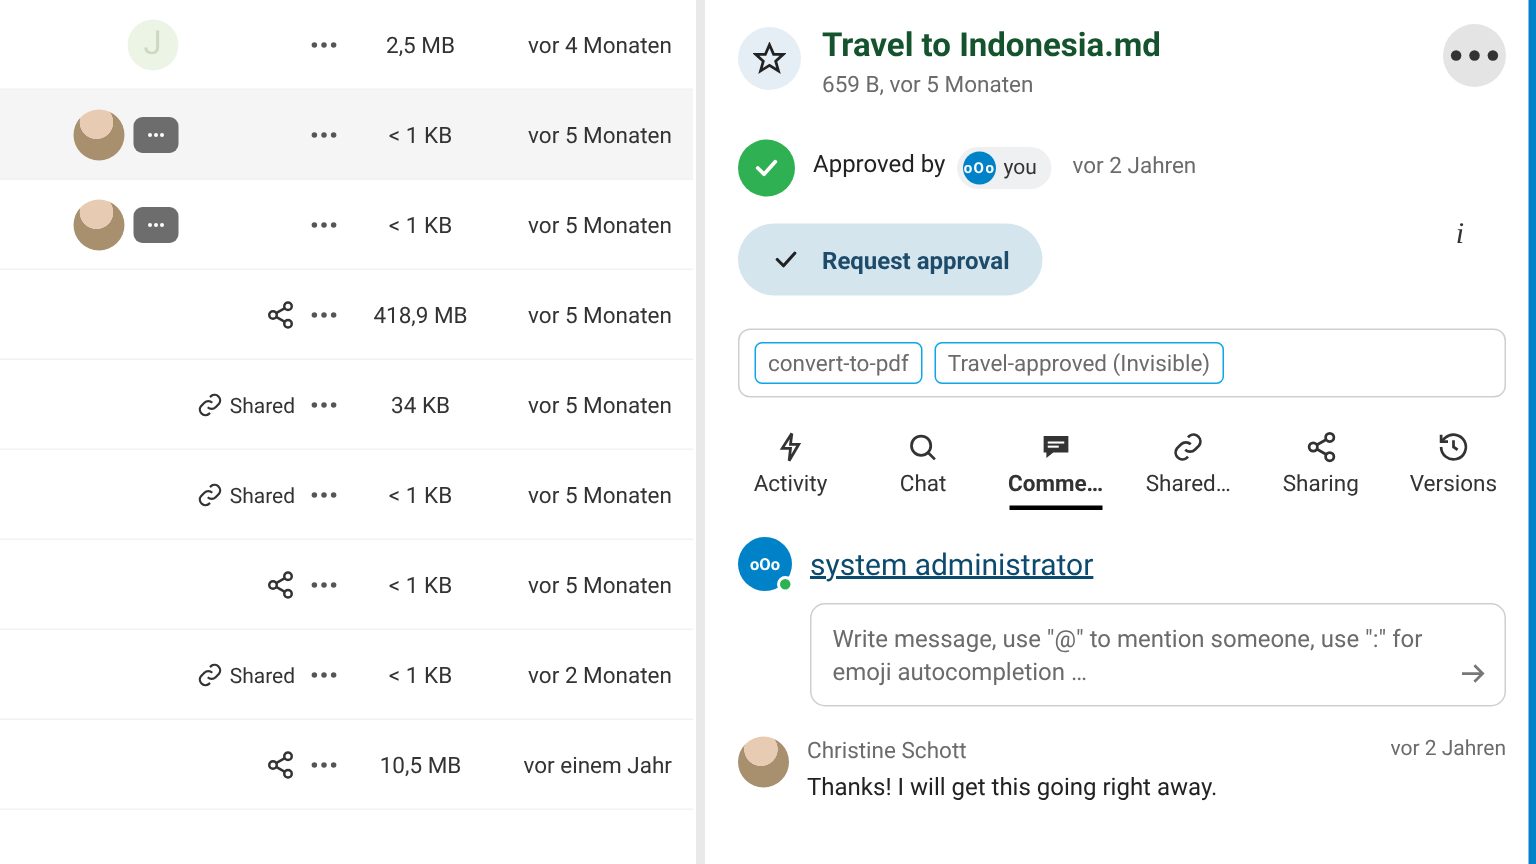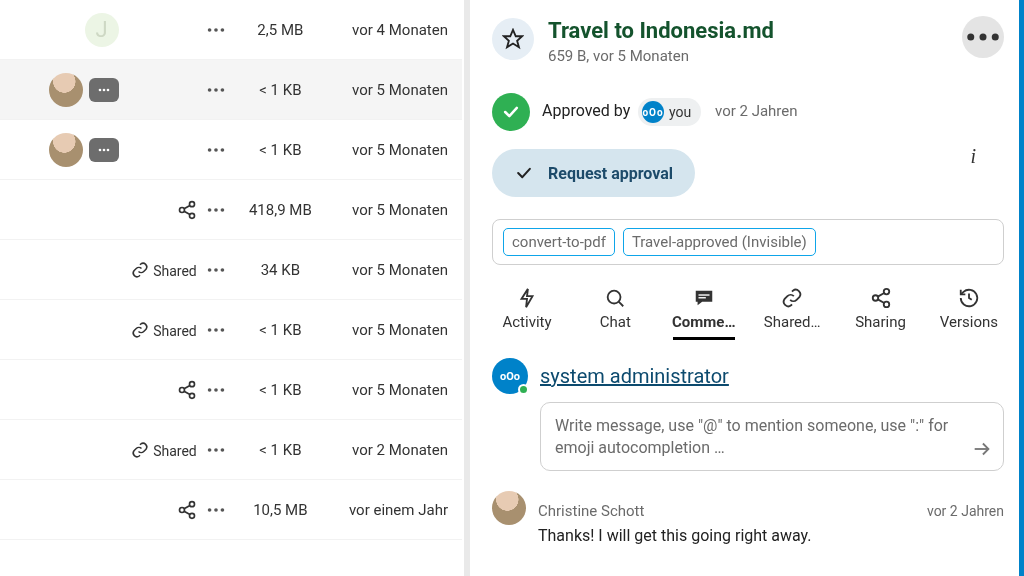--- a/index.html
+++ b/index.html
@@ -126,21 +126,21 @@
 
   .comment-input {
     margin-top:8px; margin-left:48px;
     border:1px solid #cfcfcf; border-radius:10px;
     padding:12px 40px 12px 14px; color:#6b6b6b;
     position:relative; font-size:16px; line-height:1.35;
   }
   .send-arrow { position:absolute; right:10px; bottom:10px; width:22px; height:22px;}
 
   .comment-item { margin-top:20px; display:flex; gap:12px; }
-  .comment-meta { display:flex; align-items:center; gap:10px; width:100%;margin-top:11px; }
+  .comment-meta { display:flex; align-items:flex-start; gap:10px; width:100%; }
   .comment-name { color:#6b6b6b; font-size:15px;}
   .comment-time { color:#6b6b6b; font-size:14px; margin-left:auto;}
   .comment-body { color:#222; font-size:16px; margin-top:6px; }
 
   .rt-border { position:absolute; top:0; right:0; width:5px; height:100%; background:#0082c9; }
 </style>
 </head>
 <body>
 
 <div class="file-pane" id="file-pane">

